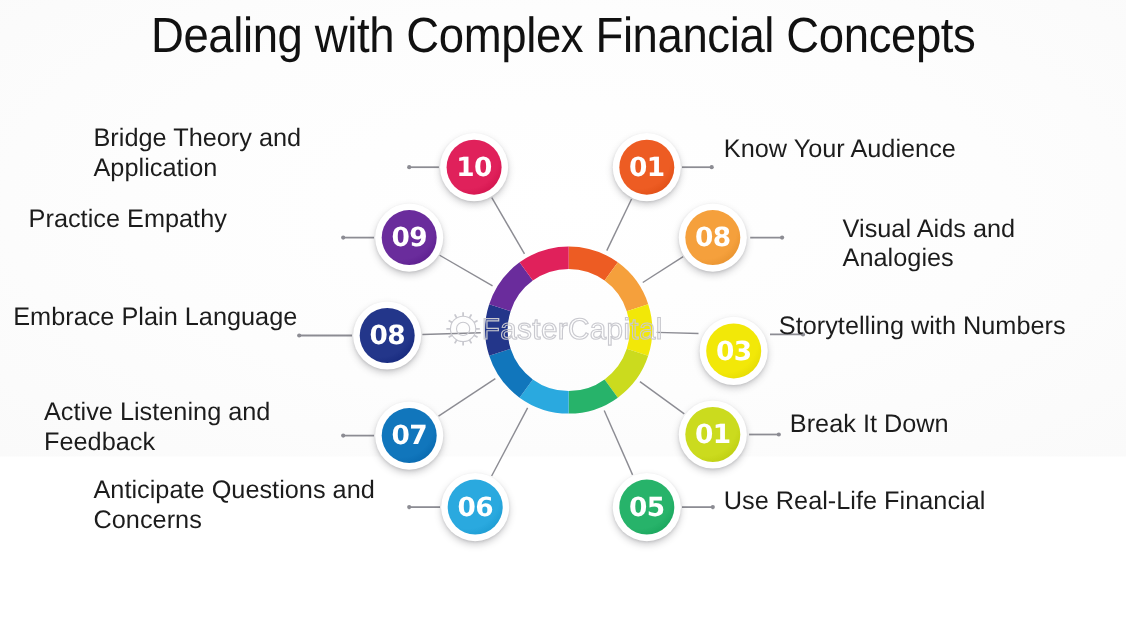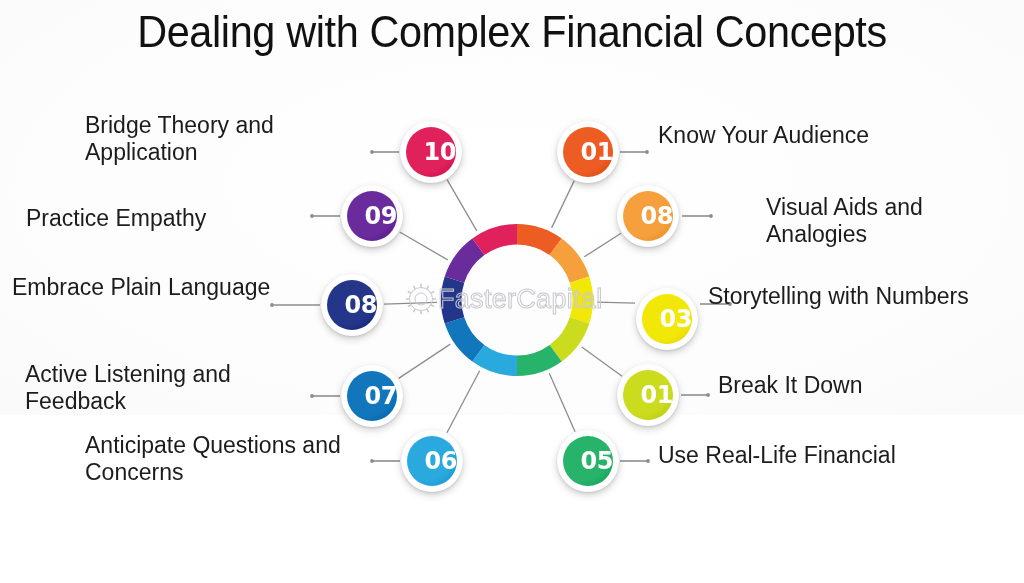--- a/index.html
+++ b/index.html
@@ -92,21 +92,21 @@
     box-shadow: 0 3px 7px rgba(60,60,70,0.26), 0 1px 2px rgba(60,60,70,0.13);
     z-index: 4;
   }
   .node .disc {
     position: absolute;
     left: 6px; top: 6px;
     width: 50px; height: 50px;
     border-radius: 50%;
     display: flex;
     align-items: center;
-    justify-content: flex-end;
+    justify-content: center;
   }
   .node .num {
     font-family: "DejaVu Sans", sans-serif;
     font-size: 24px;
     font-weight: 700;
     color: #ffffff;
     letter-spacing: -0.5px;
     line-height: 1;
     user-select: none;
   }
@@ -229,34 +229,34 @@
           <span class="num">06</span>
         </div>
       </div>
       <div class="label left" style="left: 85px; top: 432px;">Anticipate Questions and
 Concerns</div>
       <div class="node" style="left: 341px; top: 365px;">
         <div class="disc" style="background: radial-gradient(circle at 35% 30%, rgb(17, 118, 188) 0%, rgb(17, 118, 188) 62%, rgb(0, 93, 163) 100%);">
           <span class="num">07</span>
         </div>
       </div>
-      <div class="label left" style="left: 25px; top: 361px;">Active Listening and
+      <div class="label left" style="left: 40px; top: 361px;">Active Listening and
 Feedback</div>
       <div class="node" style="left: 321px; top: 274px;">
         <div class="disc" style="background: radial-gradient(circle at 35% 30%, rgb(35, 54, 138) 0%, rgb(35, 54, 138) 62%, rgb(10, 29, 113) 100%);">
           <span class="num">08</span>
         </div>
       </div>
       <div class="label left" style="left: 12px; top: 274px;">Embrace Plain Language</div>
       <div class="node" style="left: 341px; top: 185px;">
         <div class="disc" style="background: radial-gradient(circle at 35% 30%, rgb(106, 44, 156) 0%, rgb(106, 44, 156) 62%, rgb(81, 19, 131) 100%);">
           <span class="num">09</span>
         </div>
       </div>
-      <div class="label left" style="left: 26px; top: 185px; margin-top: 20px;">Practice Empathy</div>
+      <div class="label left" style="left: 26px; top: 185px;">Practice Empathy</div>
       <div class="node" style="left: 400px; top: 121px;">
         <div class="disc" style="background: radial-gradient(circle at 35% 30%, rgb(224, 33, 91) 0%, rgb(224, 33, 91) 62%, rgb(199, 8, 66) 100%);">
           <span class="num">10</span>
         </div>
       </div>
       <div class="label left" style="left: 85px; top: 112px;">Bridge Theory and
 Application</div>
     </div>
 
 </div>

